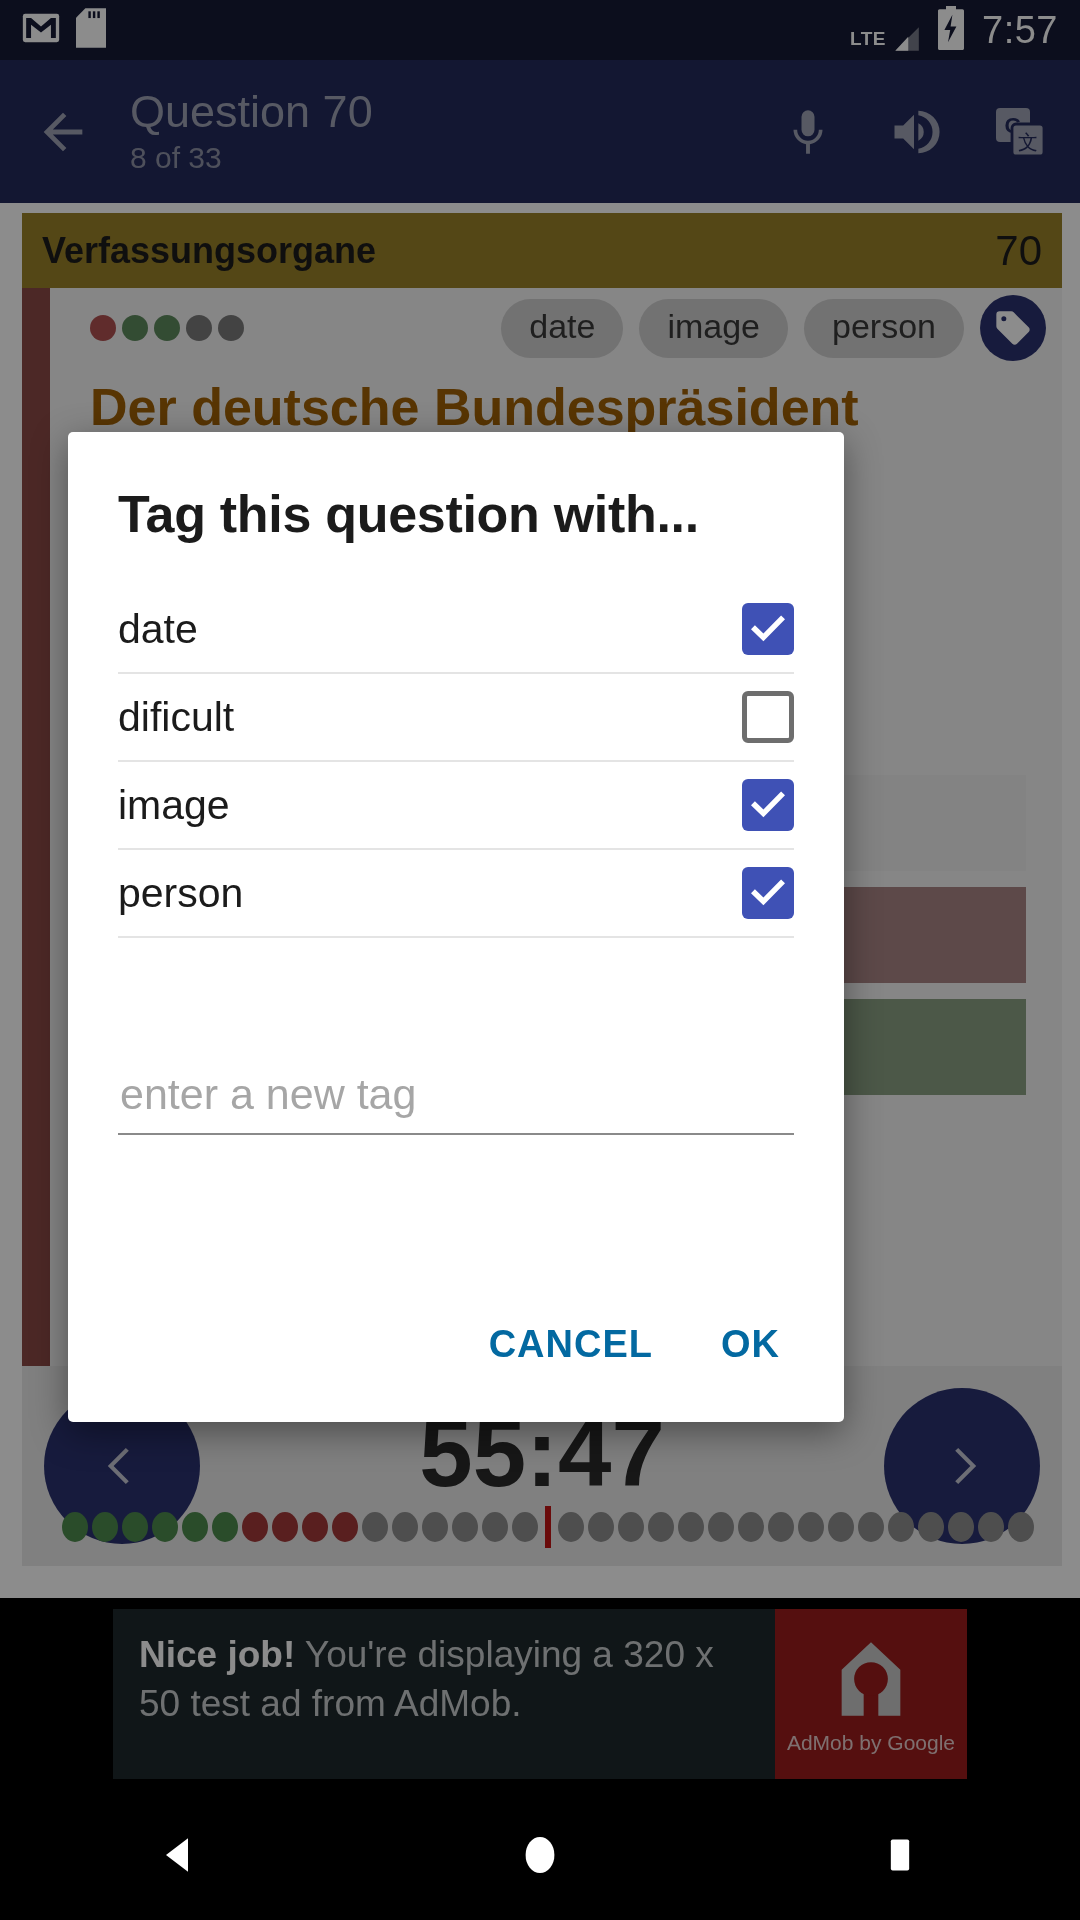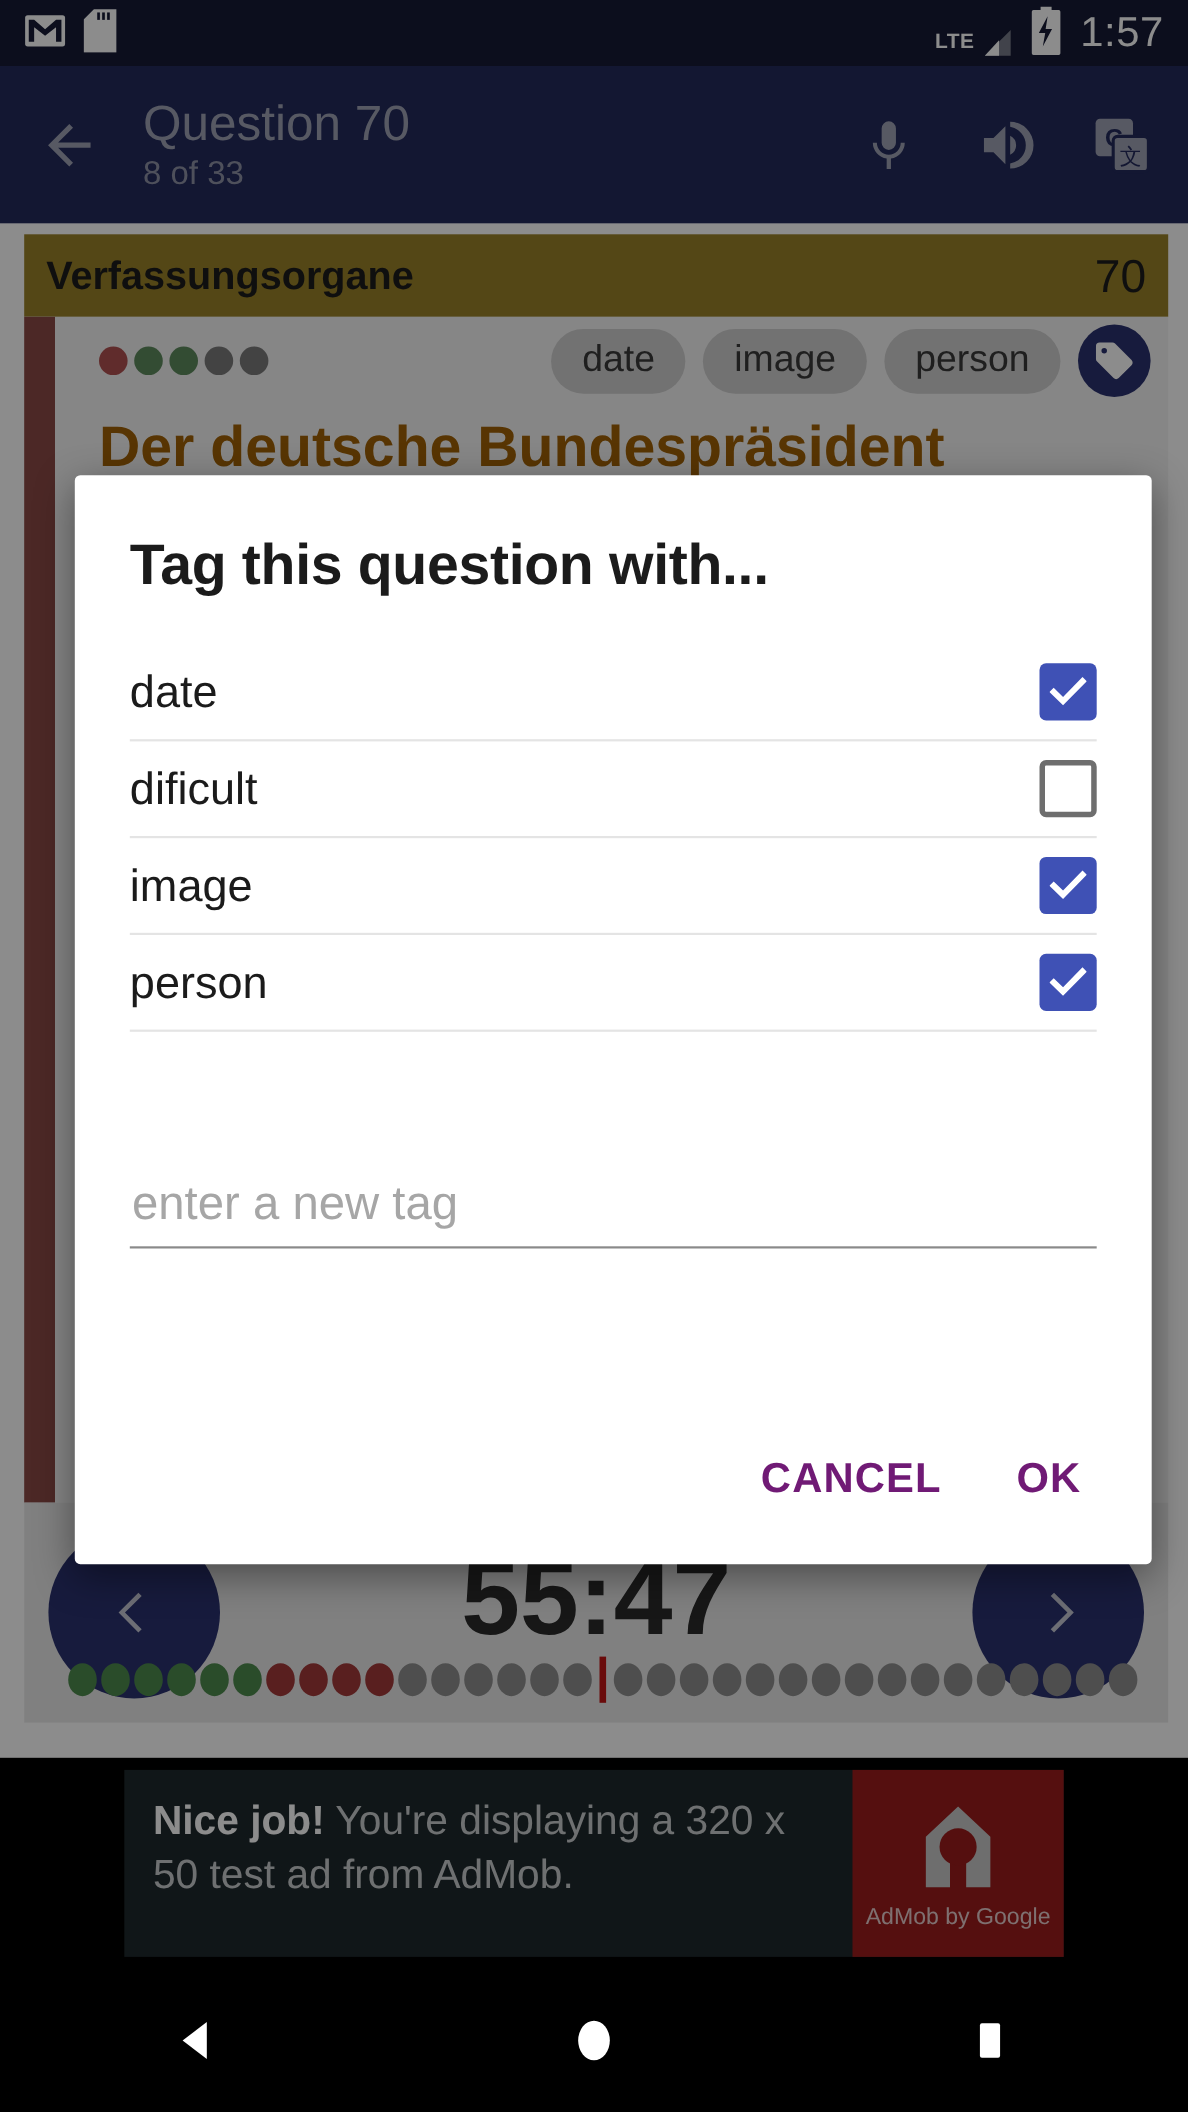--- a/index.html
+++ b/index.html
@@ -96,21 +96,21 @@
   .ad-text b { color: #ffffff; }
   .ad-logo { width: 192px; background: #9b1c1c; position: relative; display: flex; flex-direction: column; align-items: center; justify-content: center; }
   .ad-logo-mark { width: 88px; height: 92px; }
   .ad-logo-cap { font-size: 21px; color: #e6cccc; margin-top: 6px; }
 
   
   #scrim { position: absolute; inset: 0 0 130px 0; background: rgba(0,0,0,0.45); }
 
   
   #dialog {
-    position: absolute; left: 68px; top: 432px; width: 979px; height: 990px;
+    position: absolute; left: 68px; top: 432px; width: 776px; height: 990px;
     background: #ffffff; border-radius: 5px;
     box-shadow: 0 10px 36px rgba(0,0,0,0.42);
     display: flex; flex-direction: column;
   }
   .dlg-title { padding: 52px 0 0 50px; font-size: 52px; font-weight: bold; color: #1b1b1b; letter-spacing: -0.3px; }
   .tag-list { margin-top: 42px; padding: 0 50px; }
   .tag-row {
     height: 88px; display: flex; align-items: center;
     border-bottom: 2px solid #e4e4e4;
   }
@@ -122,21 +122,21 @@
   .newtag-wrap { margin: 132px 50px 0; }
   .newtag {
     width: 100%; border: none; outline: none; background: transparent;
     border-bottom: 2px solid #8a8a8a; font-family: "Liberation Sans", sans-serif;
     font-size: 43px; color: #a21caf; padding: 0 0 14px 2px;
   }
   .newtag::placeholder { color: #a6a6a6; }
   .dlg-actions { margin-top: auto; display: flex; justify-content: flex-end; align-items: center; gap: 8px; padding: 0 34px 38px 0; }
   .dlg-btn {
     background: transparent; border: none; cursor: pointer;
-    color: #701a75; font-size: 38px; font-weight: bold; letter-spacing: 1px;
+    color: #0369a1; font-size: 38px; font-weight: bold; letter-spacing: 1px;
     font-family: "Liberation Sans", sans-serif; padding: 18px 30px;
   }
 
   
   #navbar {
     position: absolute; bottom: 0; left: 0; width: 1080px; height: 130px; background: #000;
     display: flex; align-items: center; justify-content: space-around;
   }
   .nav-btn { width: 120px; height: 90px; display: flex; align-items: center; justify-content: center; }
 </style>
@@ -173,21 +173,21 @@
             <path d="M33 1v20H13z" fill="#fff" opacity="0.42"></path>
             <path d="M24 9v12H13z" fill="#fff"></path>
           </svg>
         </span>
         <span>
           <svg class="icon-batt" viewBox="0 0 15 22">
               <path d="M5 0h5v1.6h3.2c.5 0 .8.4.8.9v18.6c0 .5-.3.9-.8.9H1.8c-.5 0-.8-.4-.8-.9V2.5c0-.5.3-.9.8-.9H5z" fill="#fff"></path>
               <path d="M8.2 4.4L4.2 12h2.9l-1.1 6.1 4.2-7.9H7.3z" fill="#161a35"></path>
             </svg>
         </span>
-        <span class="sb-time">1:57</span>
+        <span class="sb-time">7:57</span>
       </div>
     </div>
 
     <div class="app-bar">
       <span class="back-arrow">
         <svg viewBox="0 0 24 24" width="58" height="58">
             <path d="M20 11H7.8l5.6-5.6L12 4l-8 8 8 8 1.4-1.4L7.8 13H20z" fill="#9ea2b4"></path>
           </svg>
       </span>
       <div class="title-block">

